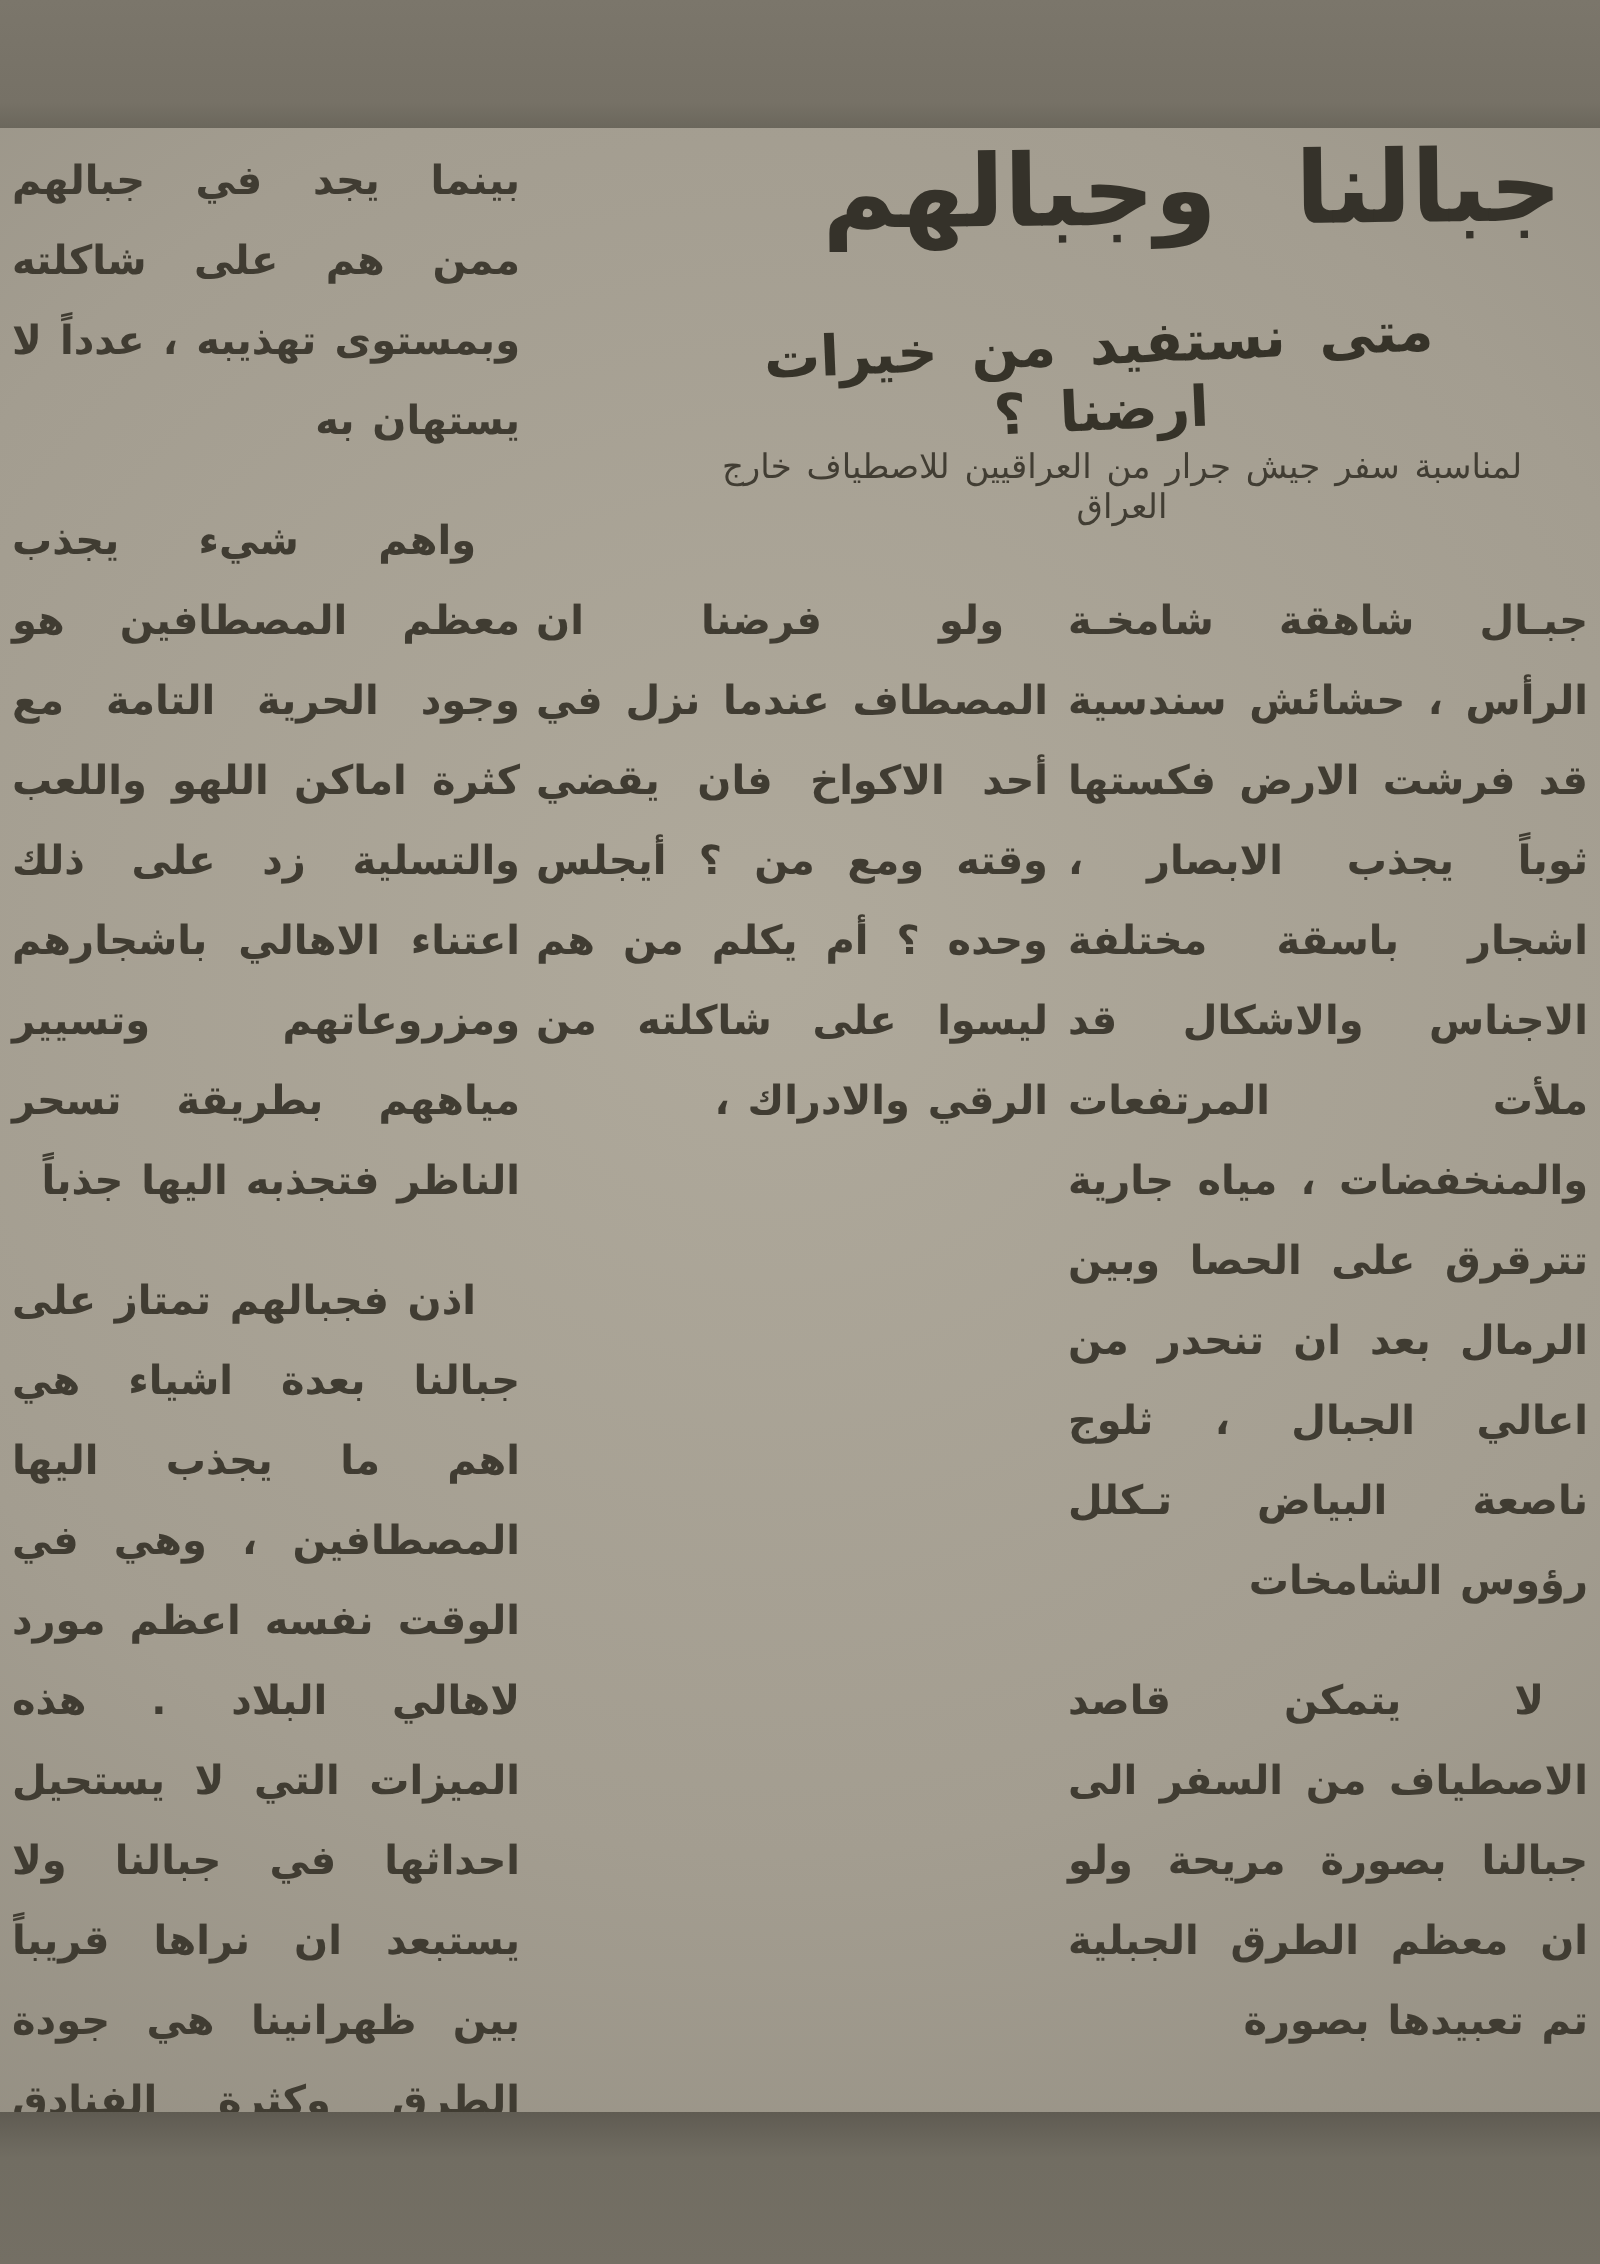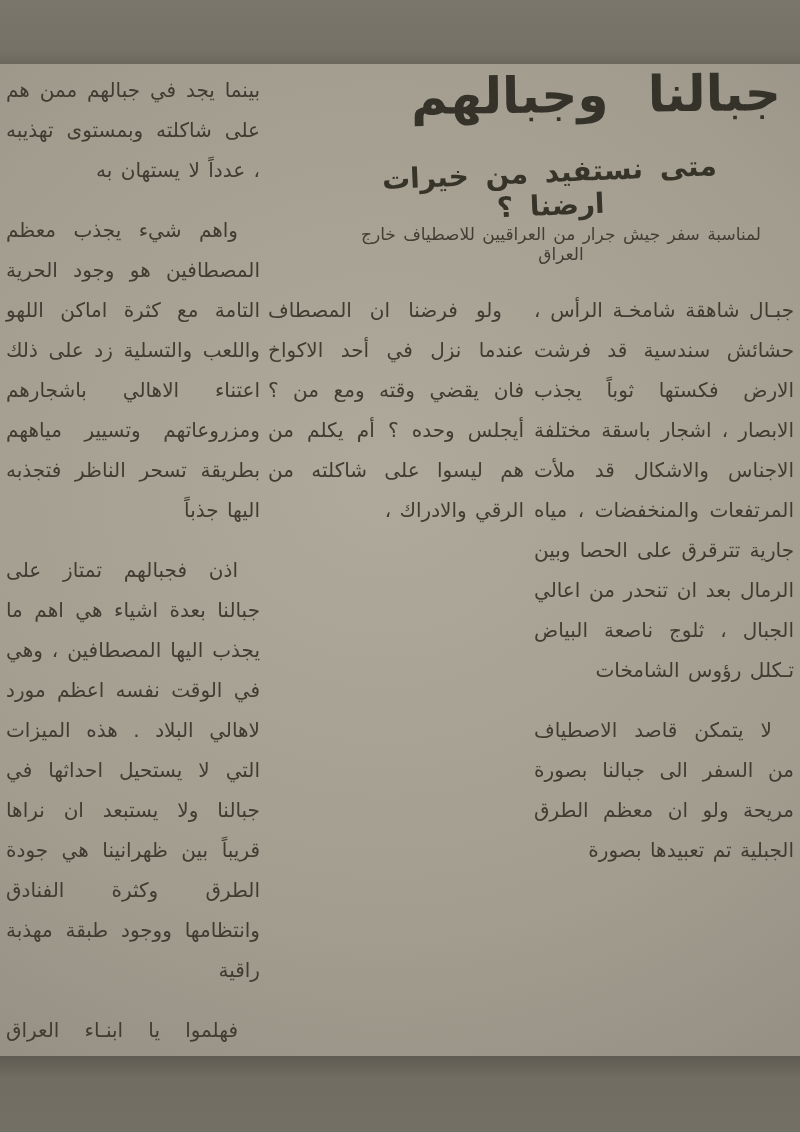--- a/index.html
+++ b/index.html
@@ -33,21 +33,21 @@
   .byline{
     left:341px;top:224px;width:440px;
     font-size:17px;color:#413d33;word-spacing:2px;
   }
   .col{
     position:absolute;z-index:2;direction:rtl;
     font-size:20px;line-height:40px;
     text-align:justify;color:#403c32;
     word-spacing:2px;
   }
-  .col p{margin:0 0 20px 0;text-indent:22px;}
+  .col p{margin:0 0 20px 0;text-indent:22px;font-weight:bold;}
   .col p.cont{text-indent:0;}
   .col-right{left:534px;top:290px;width:260px;}
   .col-mid{left:268px;top:290px;width:256px;}
   .col-left{left:6px;top:70px;width:254px;}
 </style>
 </head>
 <body>
 
 <div class="scan-margin top"></div>
 <div class="paper"></div>

